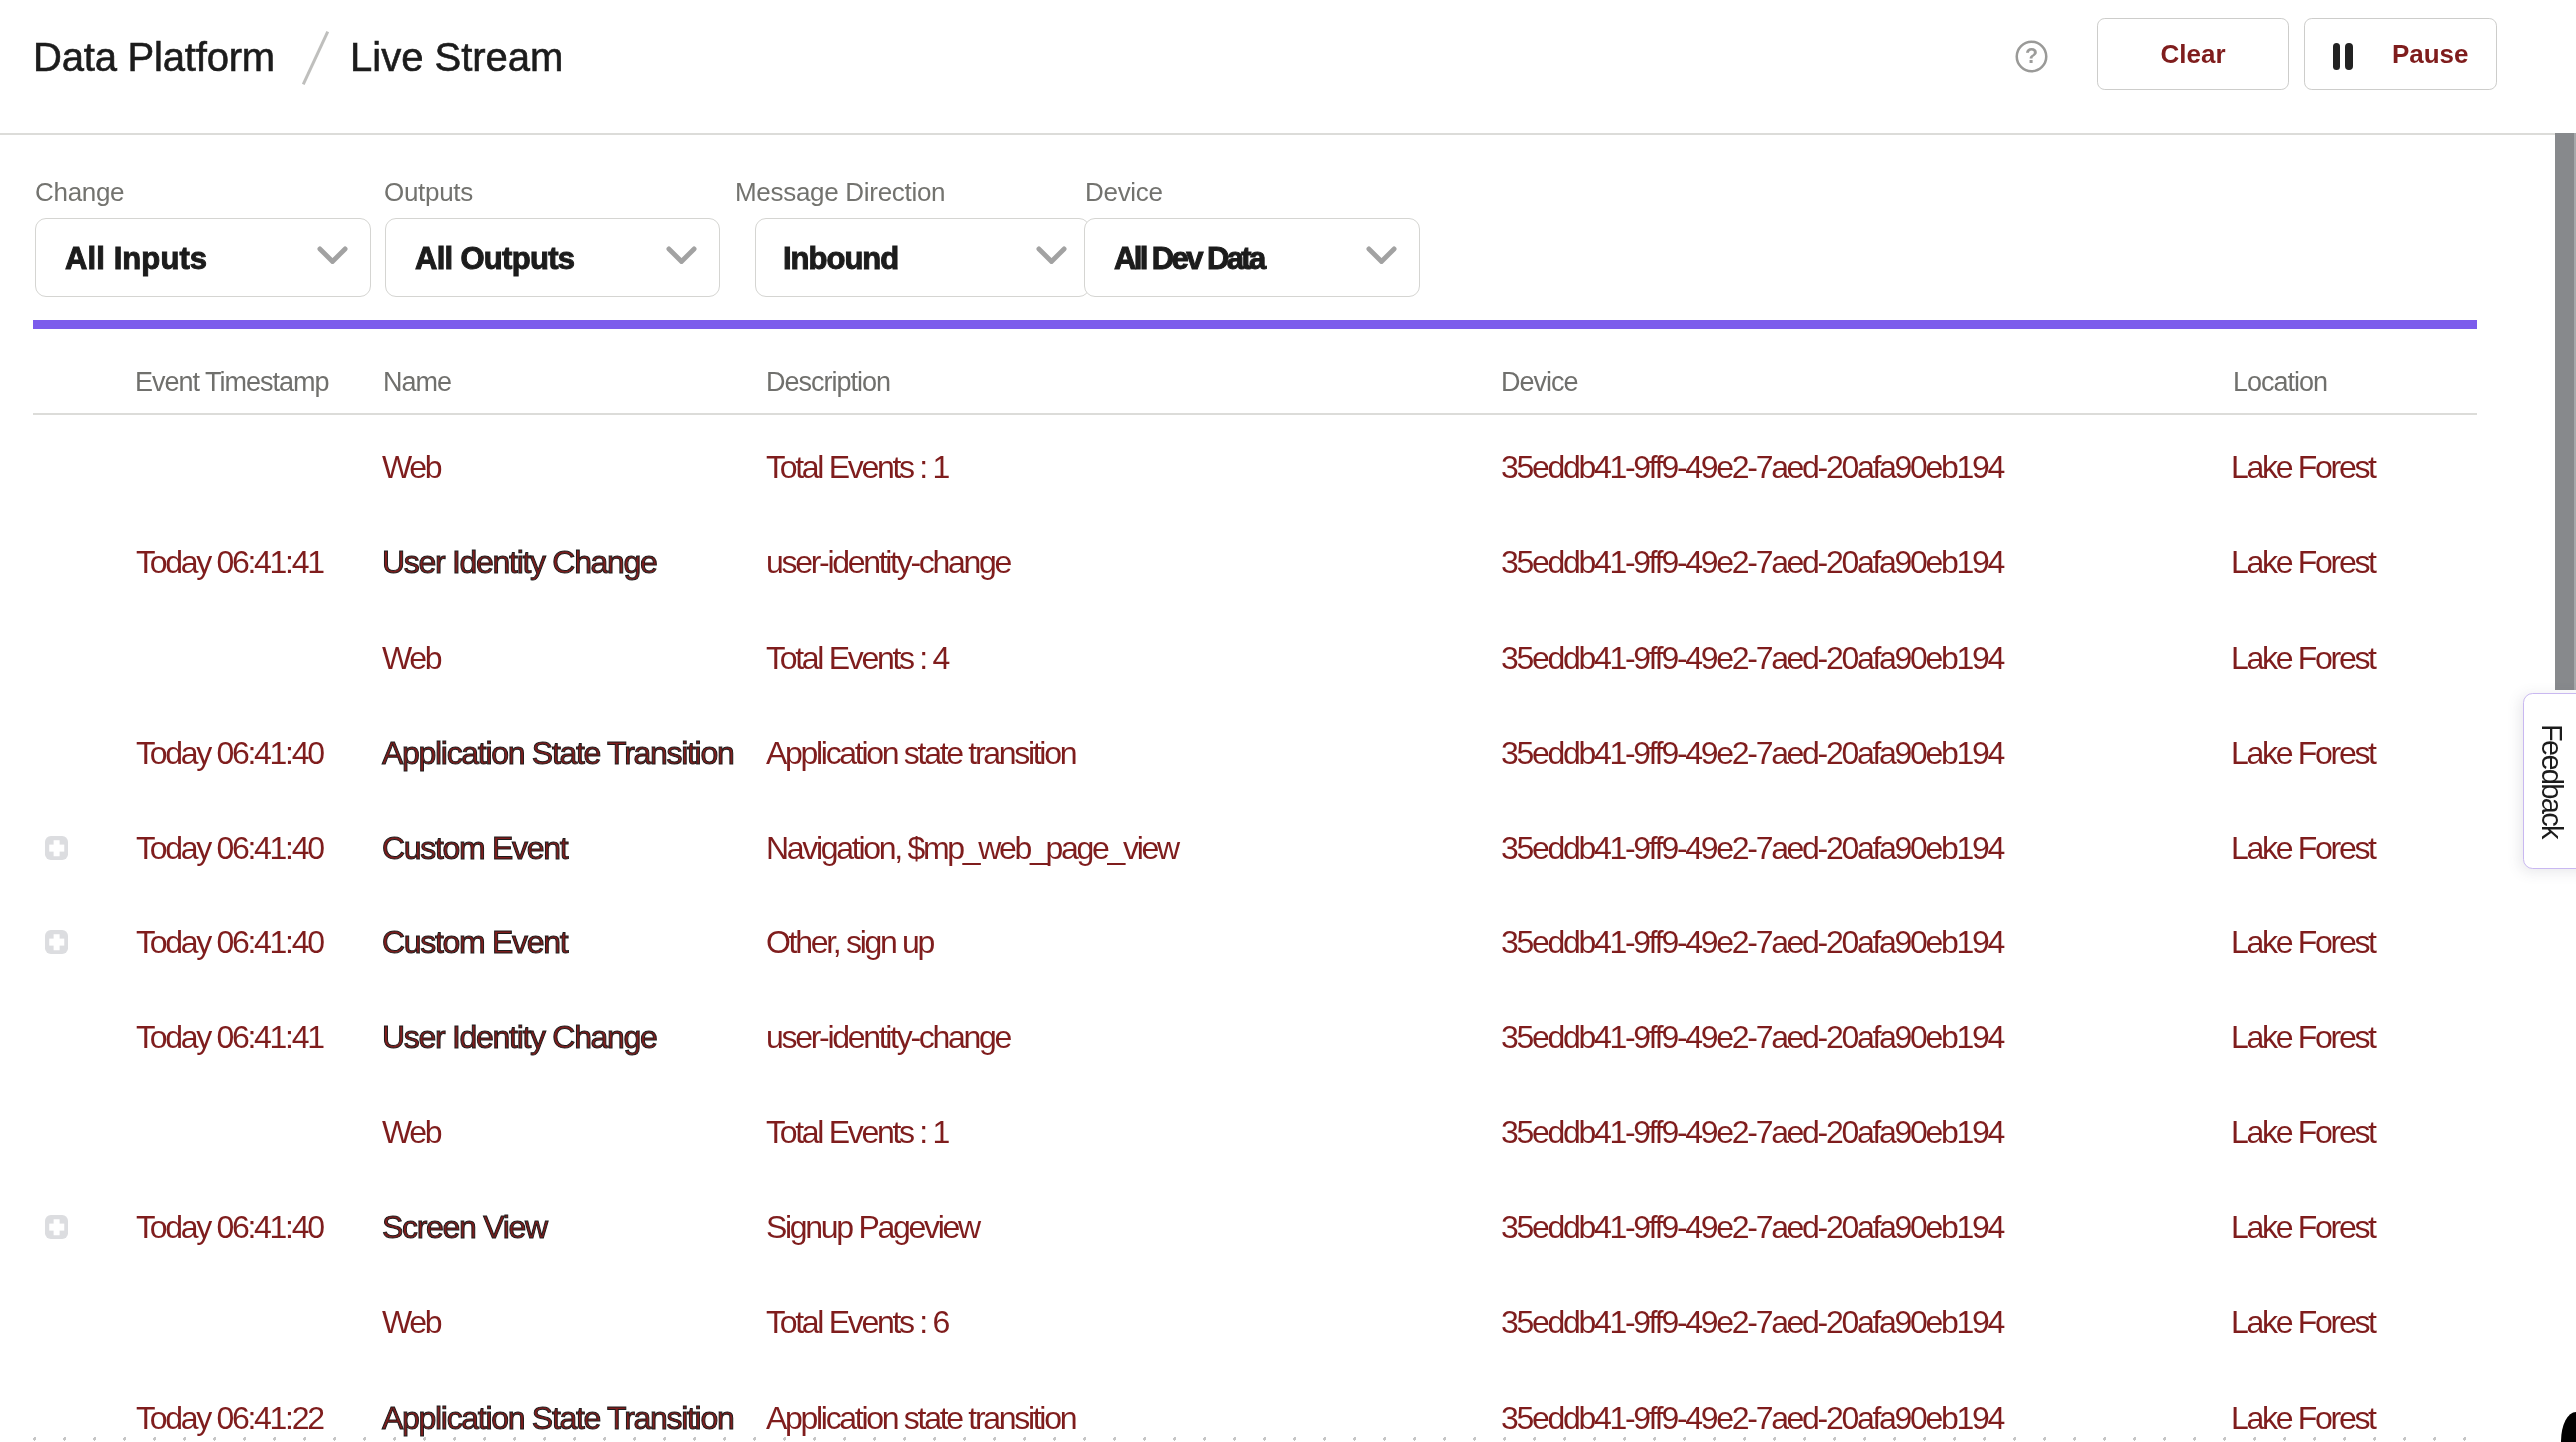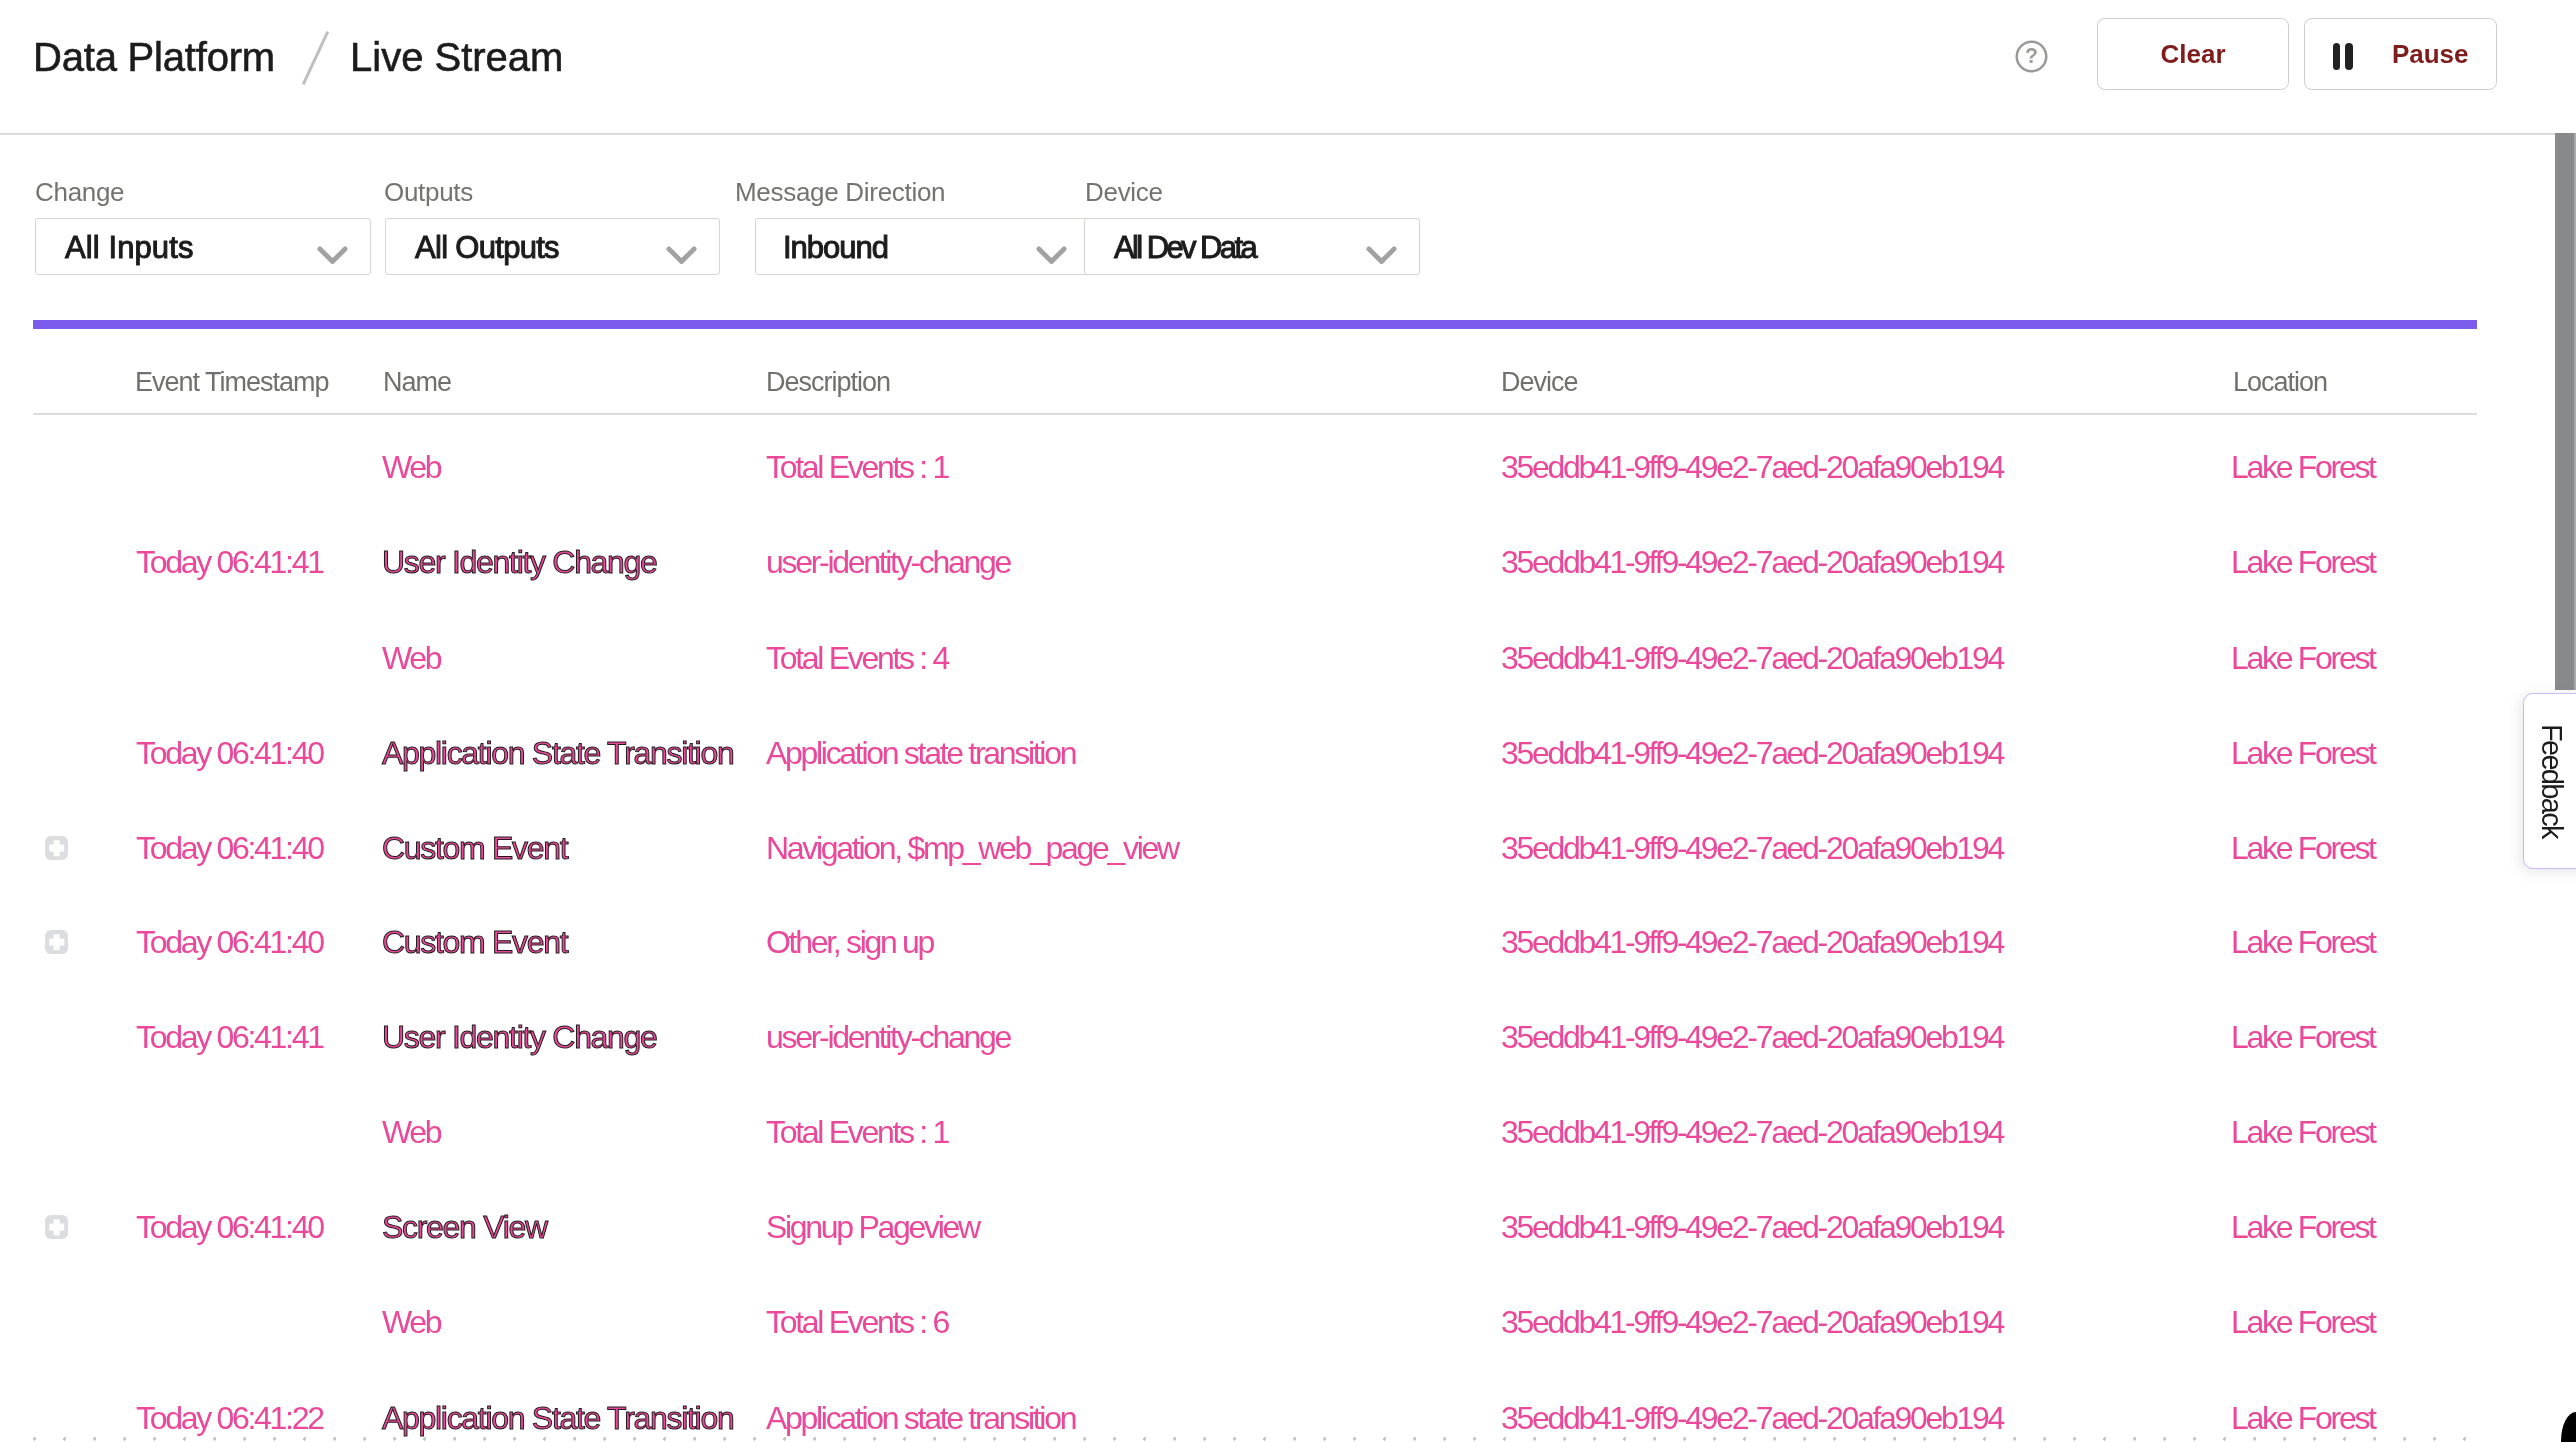--- a/index.html
+++ b/index.html
@@ -23,36 +23,36 @@
   .btn.pause { left:2304px; width:193px; }
   .pbars { display:inline-block; width:20.4px; height:27px; position:relative; top:1.9px; margin-right:39px; }
   .pbars:before, .pbars:after { content:""; position:absolute; top:0; width:7.8px; height:27px;
          background:#222; border-radius:3.9px; }
   .pbars:before { left:0; }
   .pbars:after { right:0; }
   .hdrline { position:absolute; left:0; top:133px; width:2576px; height:1.9px; background:#dcdcd9; }
 
   
   .flabel { position:absolute; top:179px; font-size:26px; line-height:26px; letter-spacing:-0.3px; color:#73736f; }
-  .sel { position:absolute; top:218px; height:57px; border:1.9px solid #d5d5d2; border-radius:3px;
-         background:#fff; display:flex; align-items:center; }
+  .sel { position:absolute; top:218px; height:79px; border:1.9px solid #d5d5d2; border-radius:11px;
+         background:#fff; display:flex; align-items:center;font-weight:bold; }
   .sel .txt { font-size:31px; color:#1c1c1c; margin-left:29px; margin-top:2.9px; letter-spacing:-0.4px;
          -webkit-text-stroke:1px #1c1c1c; }
   .sel svg { position:absolute; right:22px; top:26px; }
 
   
   .pbar { position:absolute; left:33px; top:320px; width:2444px; height:8.7px; background:#7c5cec; }
 
   
   .thead { position:absolute; top:369px; font-size:27px; line-height:27px; letter-spacing:-1px; color:#70706d; }
   .theadline { position:absolute; left:33px; top:413px; width:2444px; height:1.9px; background:#dcdcd9; }
 
   .row { position:absolute; left:0; width:2576px; height:95px; }
   .cell { position:absolute; top:calc(50% + 1px); transform:translateY(-50%); font-size:32px; letter-spacing:-2.3px;
-          white-space:nowrap; color:#ec4899; }
+          white-space:nowrap; color:#7f1d1d; }
   .c-ts { left:136px; }
   .c-name { left:382px; }
   .c-name.bld { letter-spacing:-1.3px; -webkit-text-stroke:1px #1b1b1b; }
   .c-desc { left:766px; }
   .c-dev { left:1501px;text-align:center; }
   .c-loc { left:2231px; }
   .plus { position:absolute; left:45px; top:calc(50% + 1.9px); transform:translateY(-50%); width:23px; height:24px;
           background:#dcdde0; border-radius:5.8px; }
   .plus:before { content:""; position:absolute; left:50%; top:50%; transform:translate(-50%,-50%);
           width:15.5px; height:6.8px; background:#fff; }

